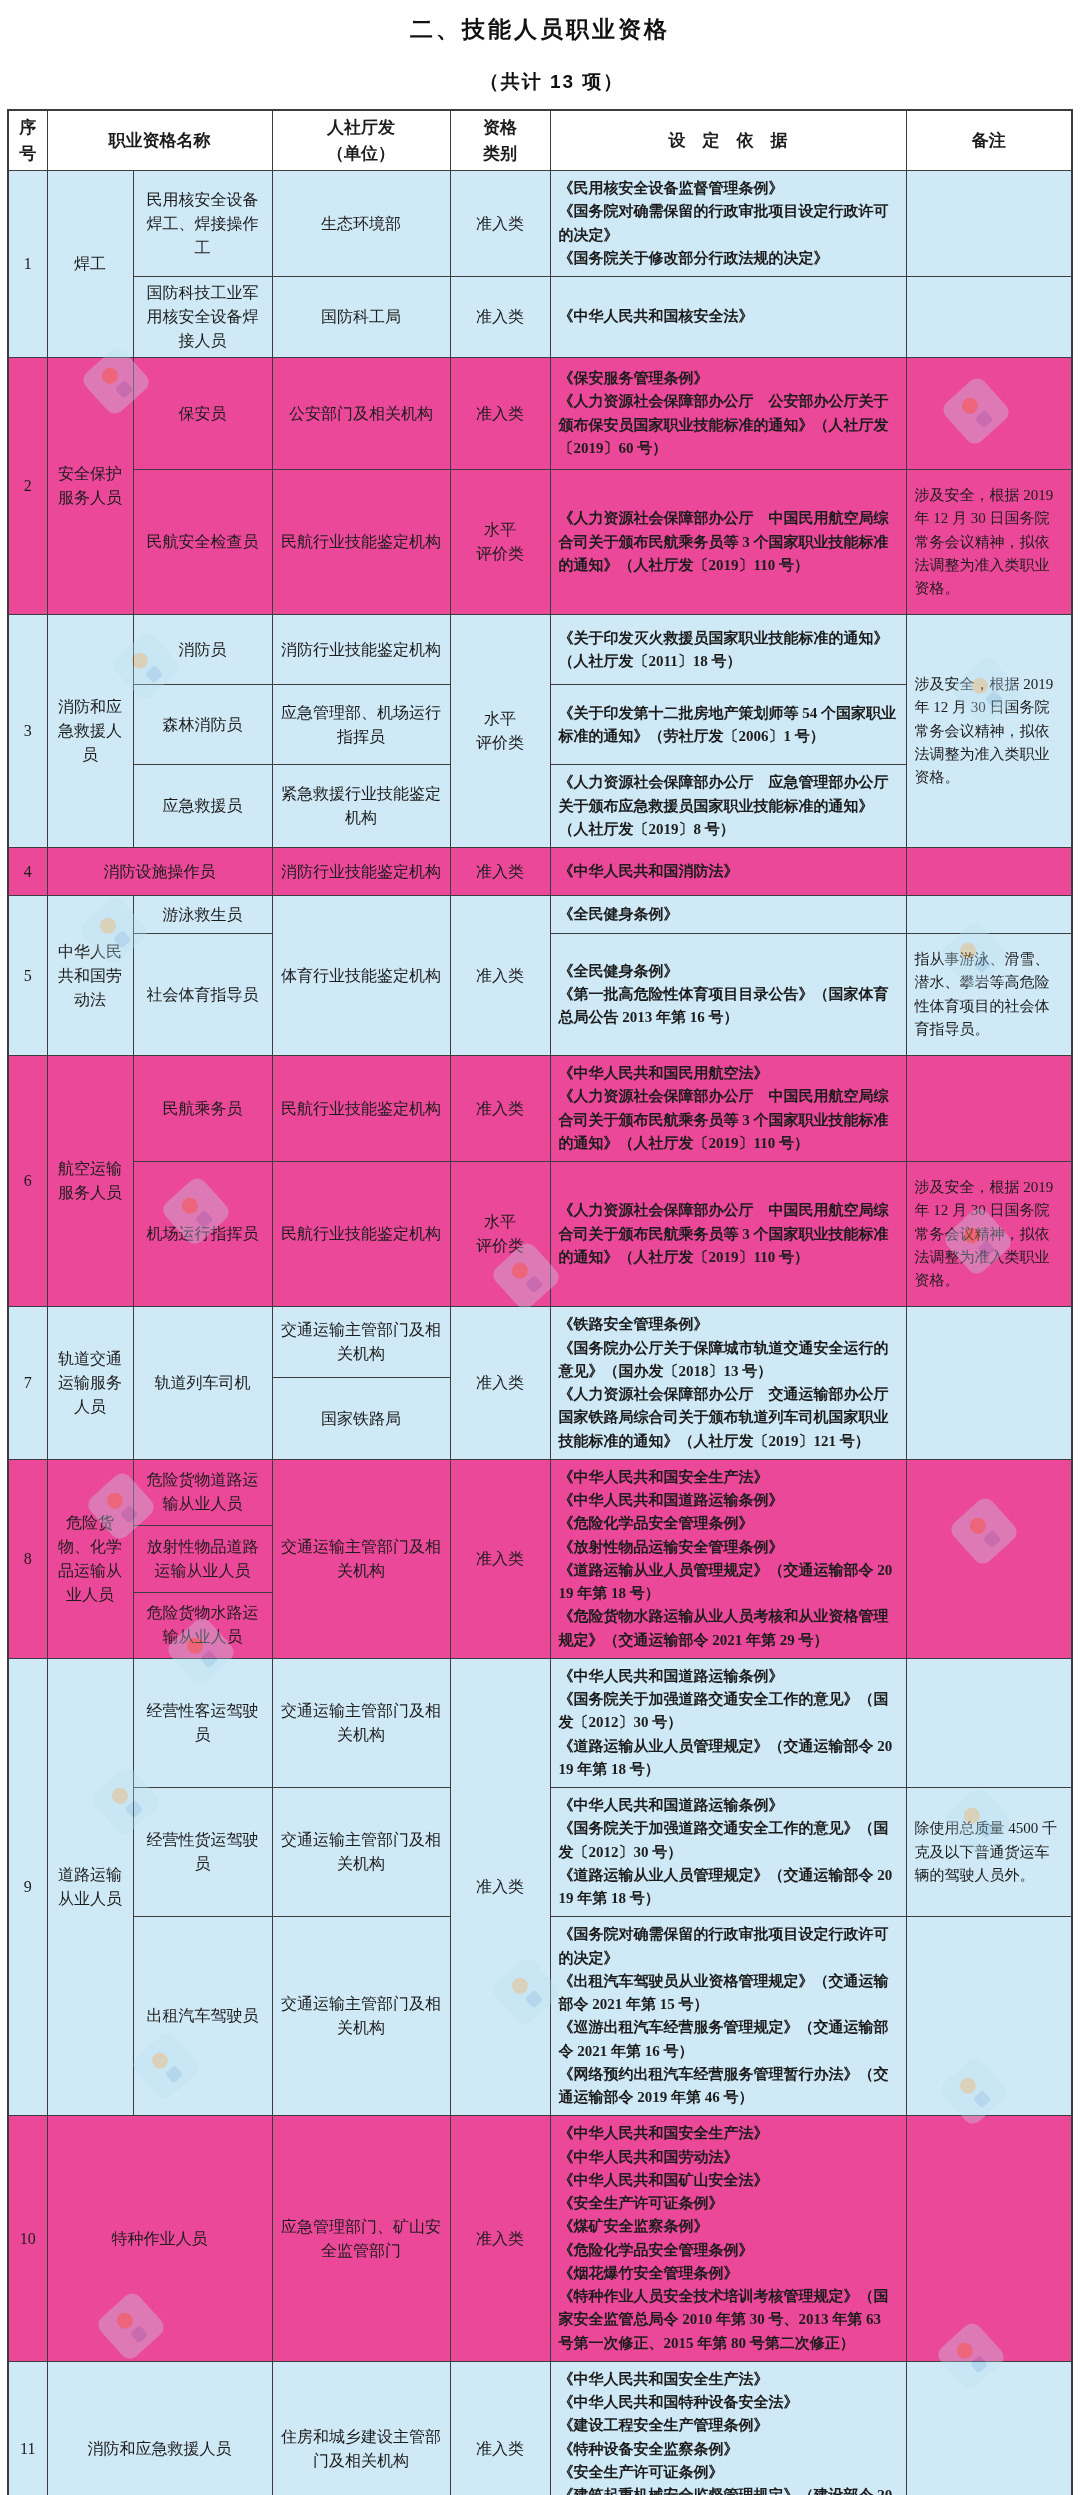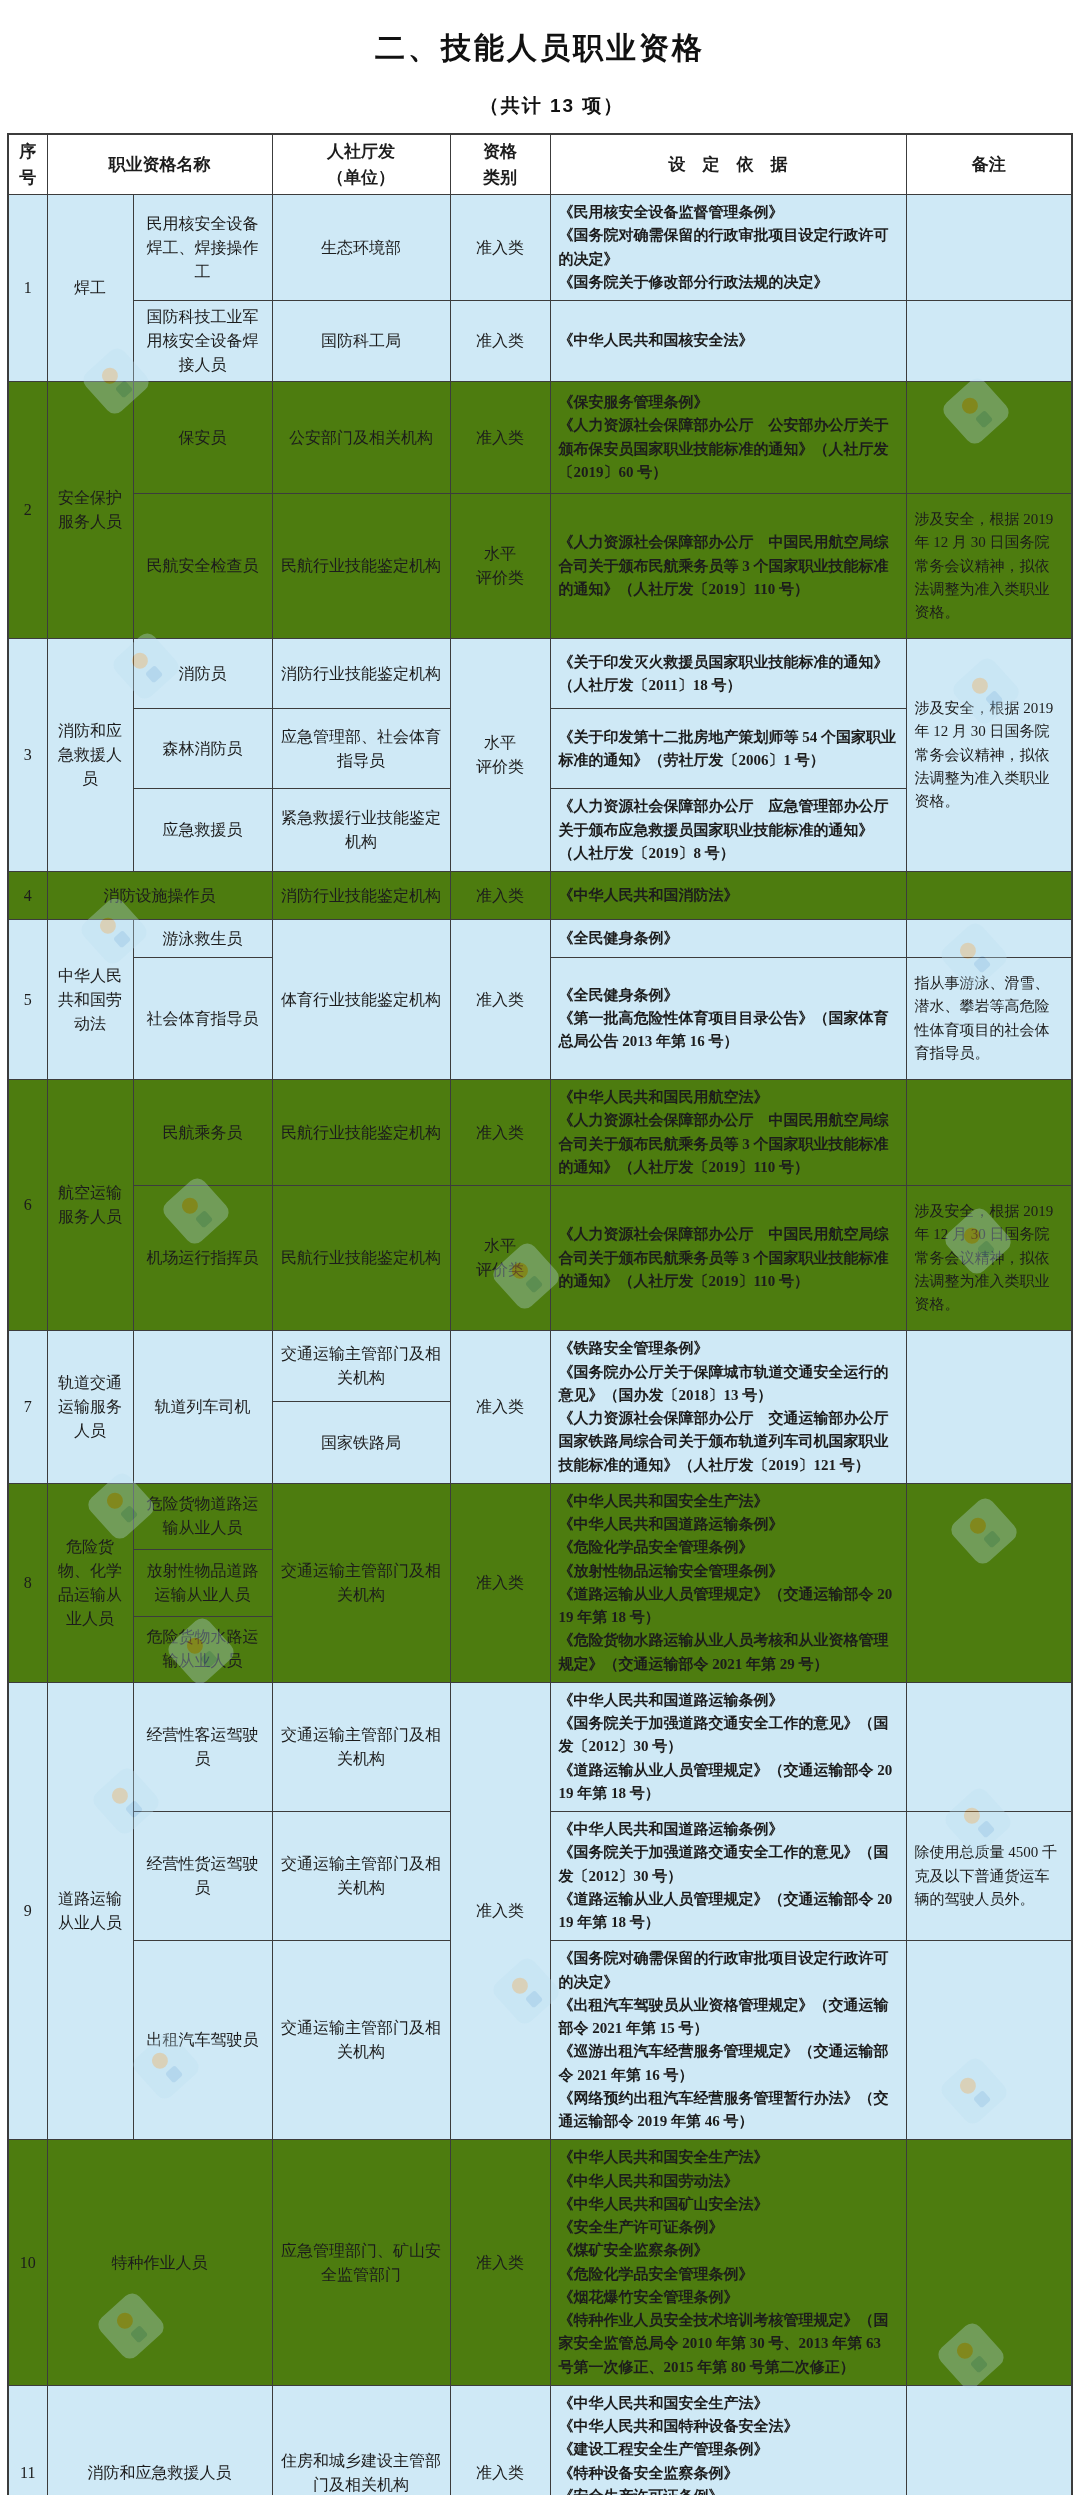--- a/index.html
+++ b/index.html
@@ -1,39 +1,39 @@
 <!DOCTYPE html>
 <html><head>
 <meta charset="utf-8">
 <style>
   html,body{margin:0;padding:0;background:#ffffff;}
   body{font-family:"Liberation Serif","DejaVu Serif",serif;color:#1c1c1c;}
   .page{position:relative;width:1080px;min-height:2495px;background:#ffffff;overflow:hidden;}
-  .title{padding-top:28px;text-align:center;font-family:"Liberation Sans","DejaVu Sans",sans-serif;
-         font-weight:bold;font-size:30px;letter-spacing:3px;color:#111111;}
+  .title{padding-top:14px;text-align:center;font-family:"Liberation Sans","DejaVu Sans",sans-serif;
+         font-weight:bold;font-size:23px;letter-spacing:3px;color:#111111;}
   .subtitle{margin-top:24px;text-align:center;font-family:"Liberation Sans","DejaVu Sans",sans-serif;
          font-weight:bold;font-size:19px;letter-spacing:2px;color:#111111;padding-left:24px;}
   table.qual{border-collapse:collapse;margin:14px auto 0 auto;width:1064px;table-layout:fixed;
          border:2px solid #3c3c3c;}
   td{border:1px solid #3c3c3c;vertical-align:middle;text-align:center;
      font-size:16px;line-height:1.5;padding:4px 6px;word-break:break-all;overflow:hidden;}
   tr.hdr td{font-family:"Liberation Sans","DejaVu Sans",sans-serif;font-weight:bold;
      font-size:17px;background:#ffffff;white-space:pre-line;}
   .c-seq{width:39px;}
   .c-grp{width:86px;}
   .c-name{width:139px;}
   .c-dept{width:178px;}
   .c-cat{width:100px;}
   .c-basis{width:356px;}
   .c-rem{width:166px;}
   td.basis{ text-align:left;white-space:pre-line;font-size:15px;line-height:1.55;padding:6px 8px;font-weight:bold;}
   td.remark{text-align:left;font-size:15px;line-height:1.55;padding:14px 8px;}
   td.cat{white-space:pre-line;}
   tr.blue td{background:#cfe9f6;}
-  tr.white td{background:#4d7c0f;}
+  tr.white td{background:#ec4899;}
   
   .wm{position:absolute;width:52px;height:52px;background:#bfe0f1;border-radius:10px;
       transform:rotate(-42deg);opacity:0.32;pointer-events:none;z-index:5;}
   .wm::after{content:"";position:absolute;left:17px;top:10px;width:16px;height:16px;
       border-radius:50%;background:#f0a23c;}
   .wm::before{content:"";position:absolute;left:20px;bottom:8px;width:13px;height:13px;
       border-radius:3px;background:#7db4dd;}
 </style>
 </head>
 <body>
@@ -109,21 +109,21 @@
       <td rowspan="3">消防和应急救援人员</td>
       <td>消防员</td>
       <td>消防行业技能鉴定机构</td>
       <td class="cat" rowspan="3">水平
 评价类</td>
       <td class="basis">《关于印发灭火救援员国家职业技能标准的通知》（人社厅发〔2011〕18 号）</td>
       <td class="remark" rowspan="3">涉及安全，根据 2019 年 12 月 30 日国务院常务会议精神，拟依法调整为准入类职业资格。</td>
     </tr>
     <tr class="blue" style="height:80px">
       <td>森林消防员</td>
-      <td>应急管理部、社会体育指导员</td>
+      <td>应急管理部、机场运行指挥员</td>
       <td class="basis">《关于印发第十二批房地产策划师等 54 个国家职业标准的通知》（劳社厅发〔2006〕1 号）</td>
     </tr>
     <tr class="blue" style="height:75px">
       <td>应急救援员</td>
       <td>紧急救援行业技能鉴定机构</td>
       <td class="basis">《人力资源社会保障部办公厅　应急管理部办公厅关于颁布应急救援员国家职业技能标准的通知》（人社厅发〔2019〕8 号）</td>
     </tr>
 
     <tr class="white" style="height:48px">
       <td>4</td>

